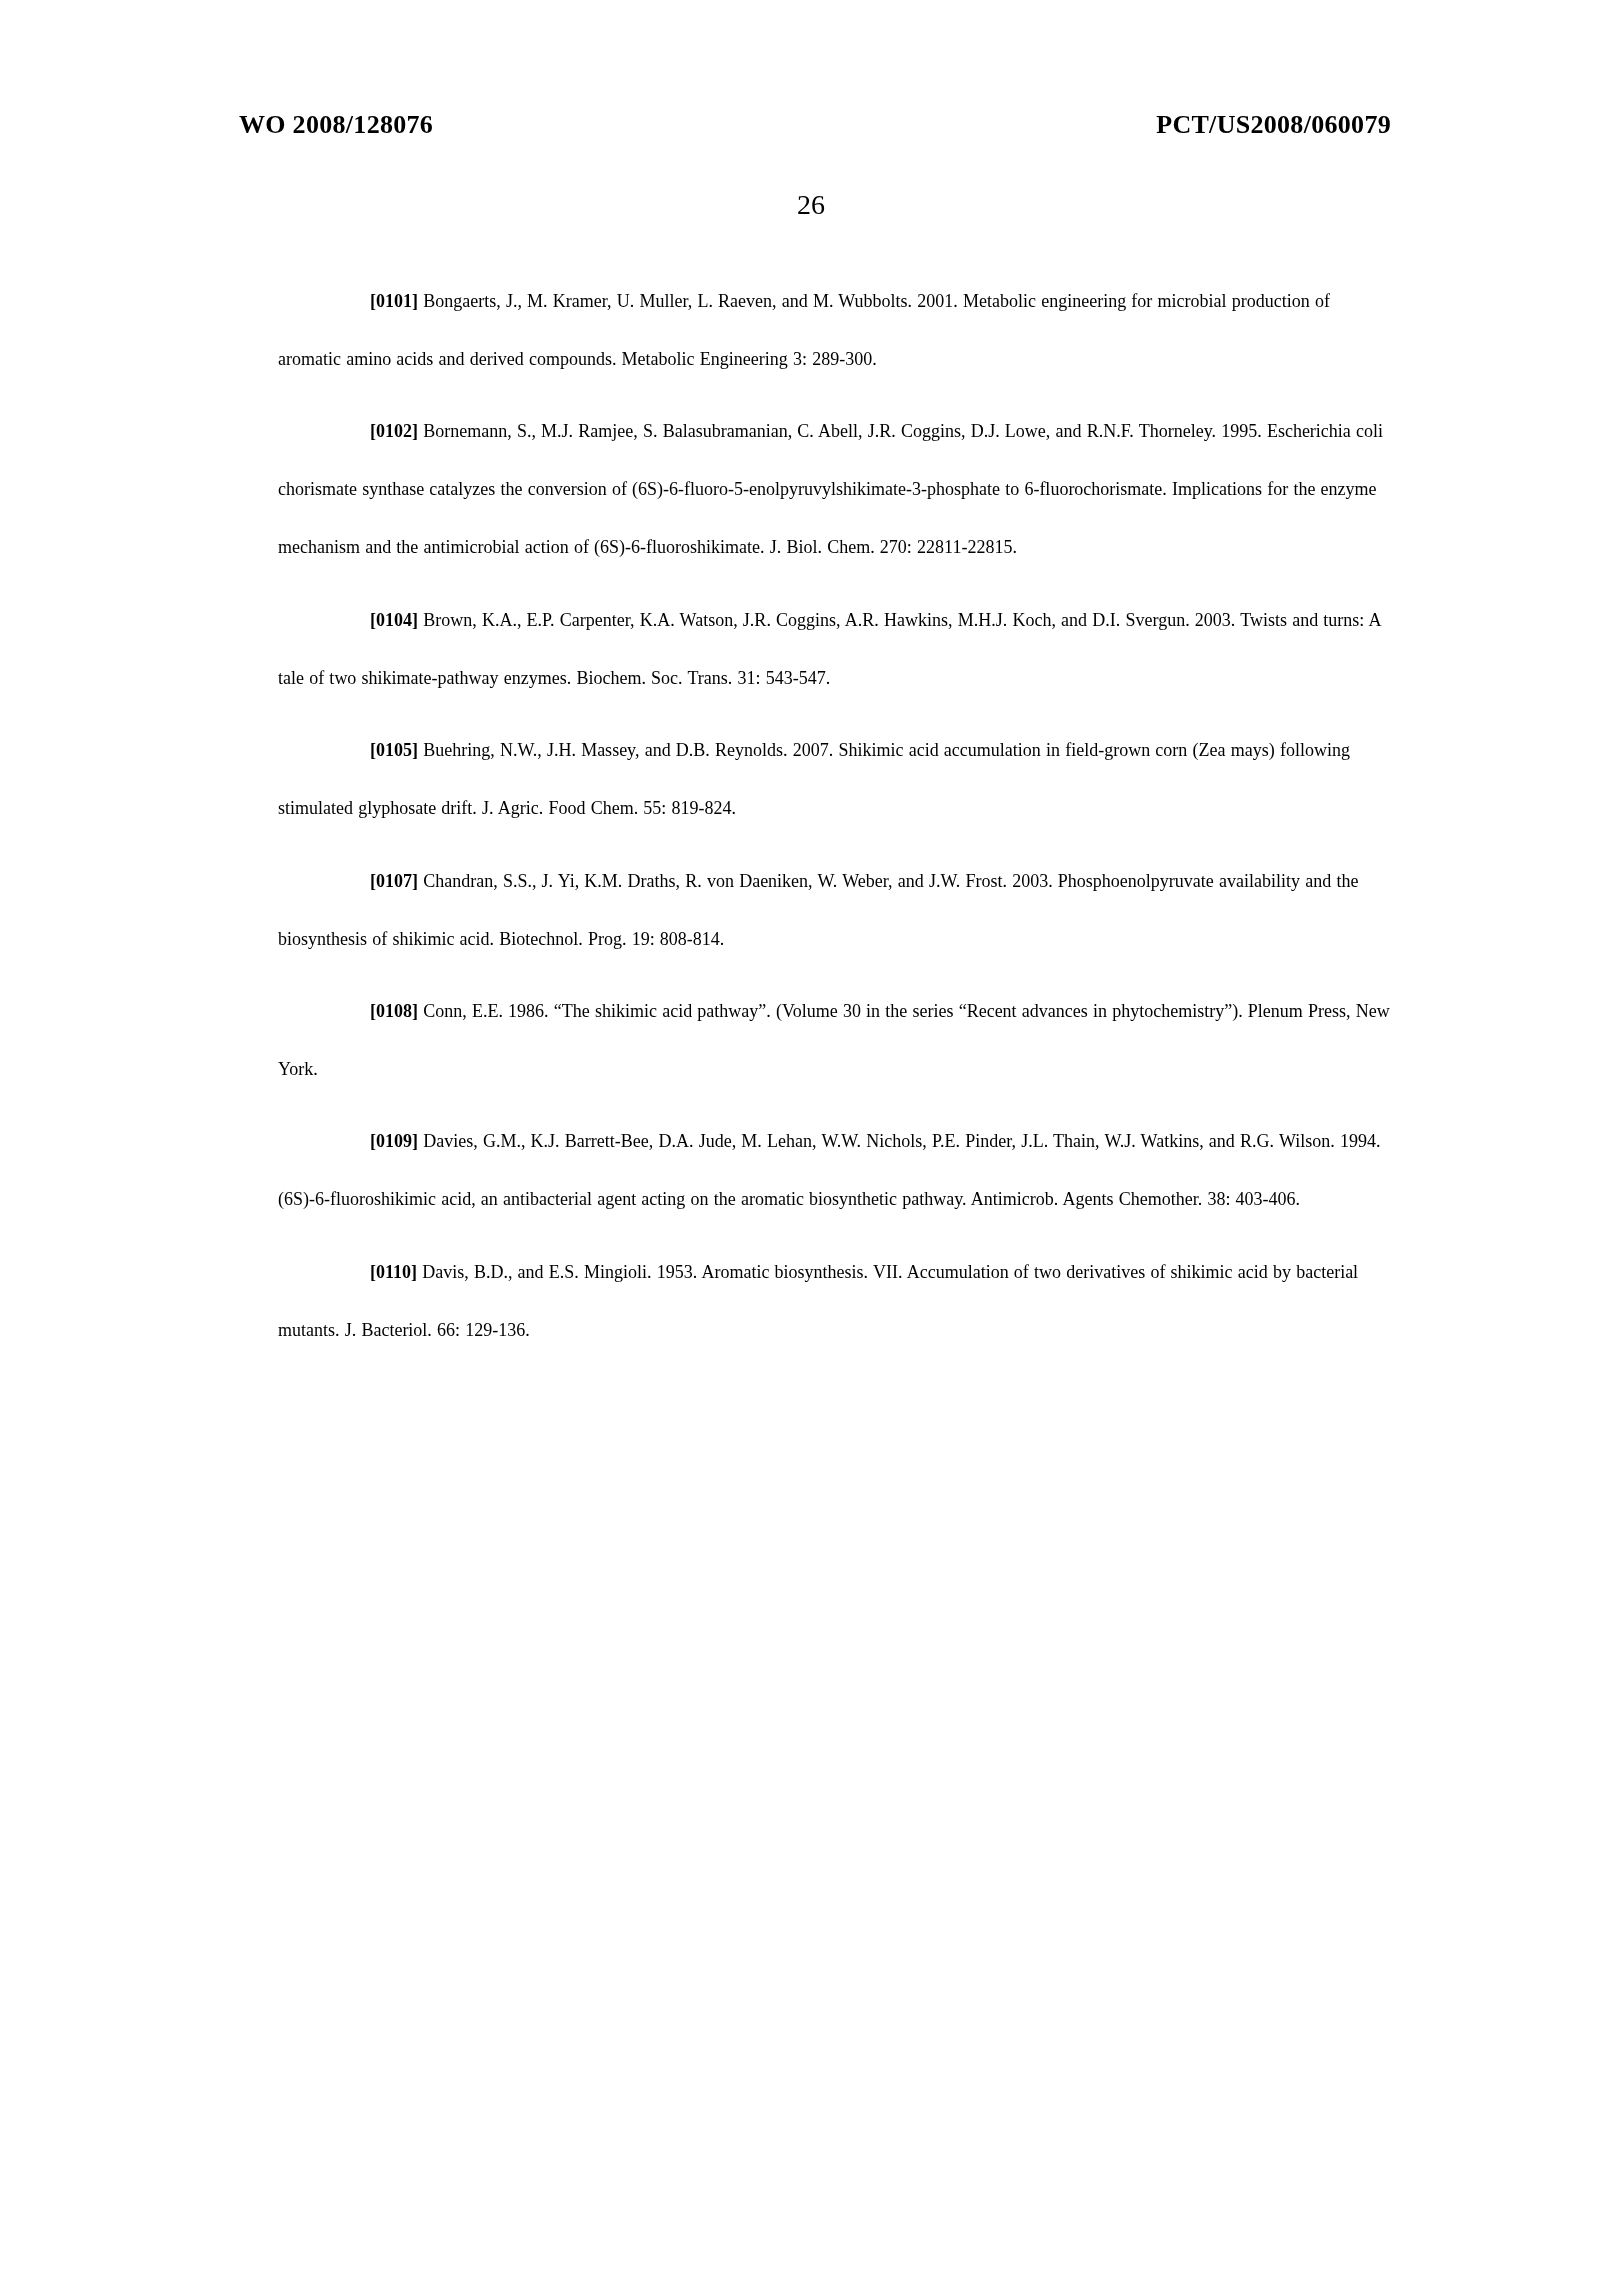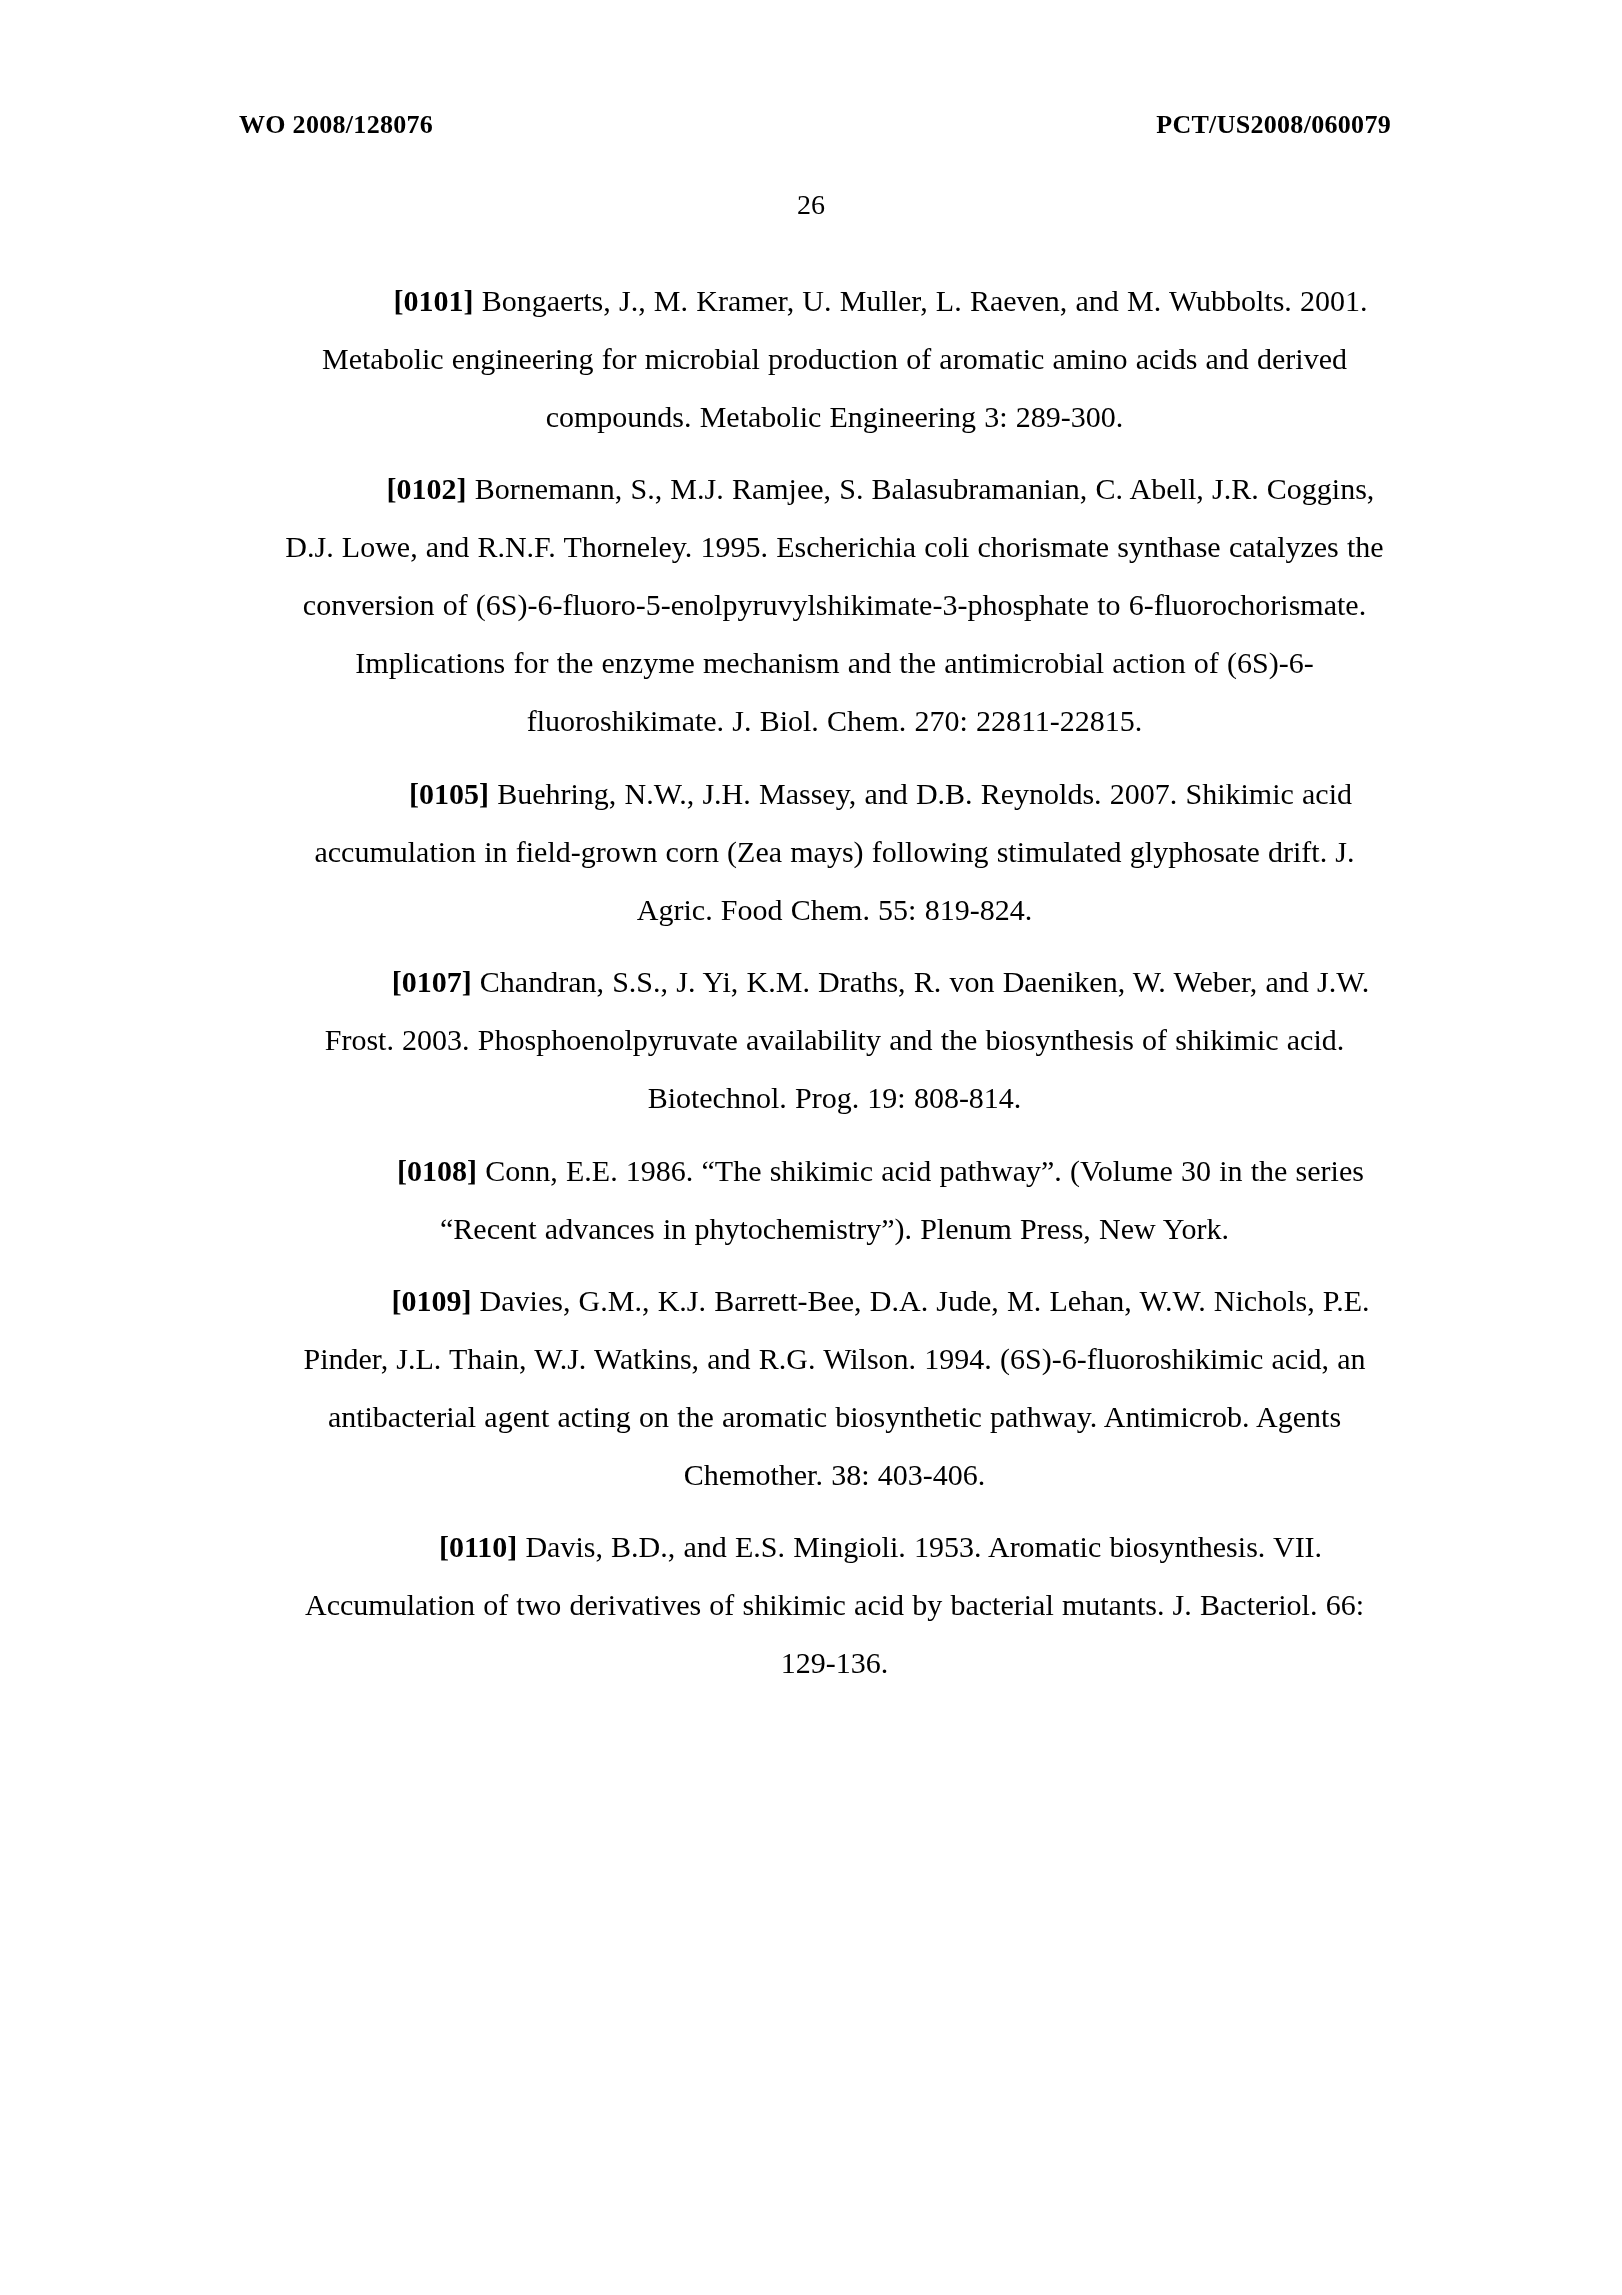--- a/index.html
+++ b/index.html
@@ -46,23 +46,23 @@
     line-height: 1;
   }
   
   .body-column {
     position: absolute;
     top: 272px;
     left: 278px;
     width: 1113px;
   }
   .para {
-    font-size: 30px;
+    font-size: 18px;
     line-height: 58px;
-    text-align: center;
+    text-align: left;
     text-indent: 92px;
     margin: 0 0 14.4px 0;
     word-spacing: 0.7px;
   }
   .para:last-child {
     margin-bottom: 0;
   }
   .para-num {
     font-weight: bold;
   }
@@ -75,20 +75,21 @@
   <div class="running-head">
     <span class="doc-id">WO 2008/128076</span>
     <span class="doc-id">PCT/US2008/060079</span>
   </div>
 
   <div class="page-number">26</div>
 
   <div class="body-column">
       <p class="para"><span class="para-num">[0101]</span><span> Bongaerts, J., M. Kramer, U. Muller, L. Raeven, and M. Wubbolts.  2001.  Metabolic engineering for microbial production of aromatic amino acids and derived compounds.  Metabolic Engineering 3: 289-300.</span></p>
       <p class="para"><span class="para-num">[0102]</span><span> Bornemann, S., M.J. Ramjee, S. Balasubramanian, C. Abell, J.R. Coggins, D.J. Lowe, and R.N.F. Thorneley.  1995.  Escherichia coli chorismate synthase catalyzes the conversion of (6S)-6-fluoro-5-enolpyruvylshikimate-3-phosphate to 6-fluorochorismate.  Implications for the enzyme mechanism and the antimicrobial action of (6S)-6-fluoroshikimate.  J. Biol. Chem. 270: 22811-22815.</span></p>
+      <p class="para"><span class="para-num">[0104]</span><span> Brown, K.A., E.P. Carpenter, K.A. Watson, J.R. Coggins, A.R. Hawkins, M.H.J. Koch, and D.I. Svergun.  2003.  Twists and turns: A tale of two shikimate-pathway enzymes.  Biochem. Soc. Trans. 31: 543-547.</span></p>
       <p class="para"><span class="para-num">[0105]</span><span> Buehring, N.W., J.H. Massey, and D.B. Reynolds.  2007.  Shikimic acid accumulation in field-grown corn (Zea mays) following stimulated glyphosate drift.  J. Agric. Food Chem. 55: 819-824.</span></p>
       <p class="para"><span class="para-num">[0107]</span><span> Chandran, S.S., J. Yi, K.M. Draths, R. von Daeniken, W. Weber, and J.W. Frost.  2003.  Phosphoenolpyruvate availability and the biosynthesis of shikimic acid.  Biotechnol. Prog. 19: 808-814.</span></p>
       <p class="para"><span class="para-num">[0108]</span><span> Conn, E.E.  1986.  “The shikimic acid pathway”.  (Volume 30 in the series “Recent advances in phytochemistry”).  Plenum Press, New York.</span></p>
       <p class="para"><span class="para-num">[0109]</span><span> Davies, G.M., K.J. Barrett-Bee, D.A. Jude, M. Lehan, W.W. Nichols, P.E. Pinder, J.L. Thain, W.J. Watkins, and R.G. Wilson.  1994.  (6S)-6-fluoroshikimic acid, an antibacterial agent acting on the aromatic biosynthetic pathway.  Antimicrob. Agents Chemother. 38: 403-406.</span></p>
       <p class="para"><span class="para-num">[0110]</span><span> Davis, B.D., and E.S. Mingioli.  1953.  Aromatic biosynthesis.  VII. Accumulation of two derivatives of shikimic acid by bacterial mutants.  J. Bacteriol. 66: 129-136.</span></p>
     </div>
 
 </div>
 
 

